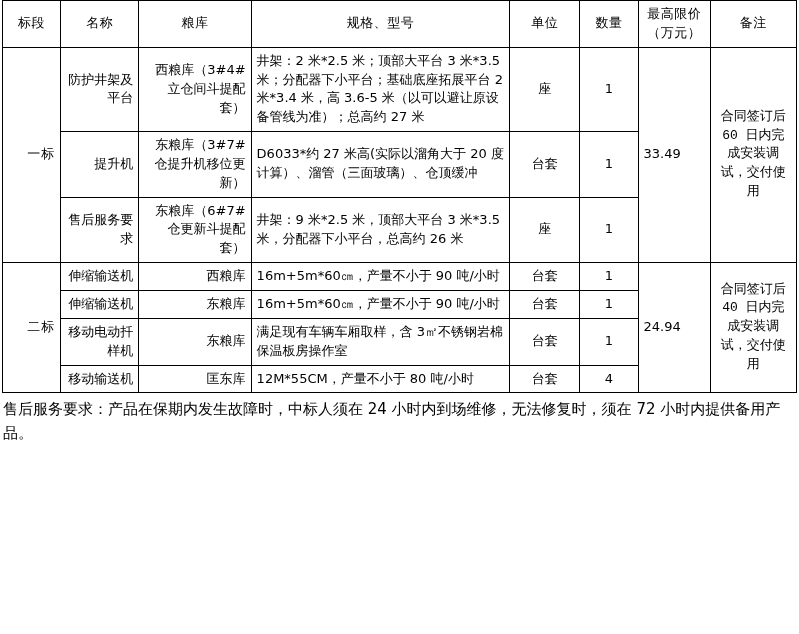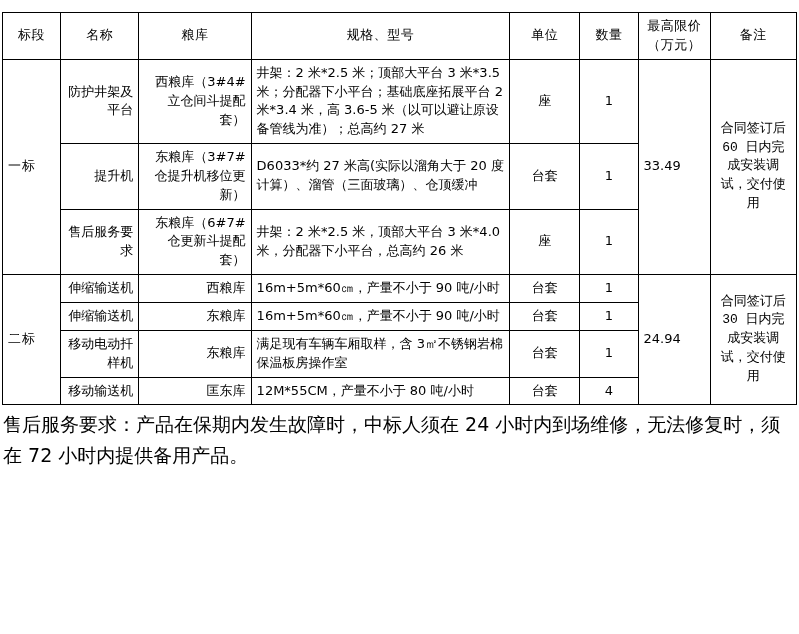--- a/index.html
+++ b/index.html
@@ -12,21 +12,21 @@
     width: 799px;
     height: 634px;
     font-family: "DejaVu Sans", "Liberation Sans", sans-serif;
     color: #000000;
     overflow: hidden;
   }
   .sheet {
     width: 726px;
     height: 634px;
     position: relative;
-    padding: 12px 2px 0 2px;
+    padding: 0 2px 0 2px;
   }
   table.bid-table {
     border-collapse: collapse;
     width: 795px;
     table-layout: fixed;
     margin: 0 auto;
   }
   table.bid-table td, table.bid-table th {
     border: 1px solid #000000;
     padding: 4px 5px;
@@ -45,21 +45,21 @@
   col.c-price { width: 72px; }
   col.c-remark{ width: 86px; }
 
   thead td {
     text-align: center;
     font-size: 14px;
     padding: 8px 4px;
     letter-spacing: 0.5px;
   }
   .lot-cell {
-    text-align: left;
+    text-align: right;
     font-size: 14px;
     letter-spacing: 1px;
     border-radius: 28px;
   }
   .name-cell {
     text-align: right;
     font-size: 13px;
     line-height: 1.5;
   }
   .depot-cell {
@@ -77,21 +77,21 @@
   .price-cell { text-align: left; font-size: 13.5px; }
   .remark-cell {
     text-align: center;
     font-size: 13px;
     line-height: 1.7;
     font-family: Liberation Mono, monospace;
   }
   .footnote {
     width: 795px;
     margin: 4px auto 0 auto;
-    font-size: 19px;
+    font-size: 15px;
     line-height: 1.6;
     text-align: left;
     padding: 0 1px;
   }
 </style>
 </head>
 <body>
 
 <div class="sheet">
 
@@ -135,34 +135,34 @@
         <td class="name-cell">提升机</td>
         <td class="depot-cell">东粮库（3#7#仓提升机移位更新）</td>
         <td class="spec-cell">D6033*约 27 米高(实际以溜角大于 20 度计算）、溜管（三面玻璃）、仓顶缓冲</td>
         <td class="unit-cell">台套</td>
         <td class="qty-cell">1</td>
       </tr>
 
       <tr>
         <td class="name-cell">售后服务要求</td>
         <td class="depot-cell">东粮库（6#7#仓更新斗提配套）</td>
-        <td class="spec-cell">井架：2 米*2.5 米，顶部大平台 3 米*4.0 米，分配器下小平台，总高约 26 米</td>
+        <td class="spec-cell">井架：9 米*2.5 米，顶部大平台 3 米*3.5 米，分配器下小平台，总高约 26 米</td>
         <td class="unit-cell">座</td>
         <td class="qty-cell">1</td>
       </tr>
 
       <tr>
         <td class="lot-cell" rowspan="4">二标</td>
         <td class="name-cell">伸缩输送机</td>
         <td class="depot-cell">西粮库</td>
         <td class="spec-cell">16m+5m*60㎝，产量不小于 90 吨/小时</td>
         <td class="unit-cell">台套</td>
         <td class="qty-cell">1</td>
         <td class="price-cell" rowspan="4">24.94</td>
-        <td class="remark-cell" rowspan="4">合同签订后 30 日内完成安装调试，交付使用</td>
+        <td class="remark-cell" rowspan="4">合同签订后 40 日内完成安装调试，交付使用</td>
       </tr>
 
       <tr>
         <td class="name-cell">伸缩输送机</td>
         <td class="depot-cell">东粮库</td>
         <td class="spec-cell">16m+5m*60㎝，产量不小于 90 吨/小时</td>
         <td class="unit-cell">台套</td>
         <td class="qty-cell">1</td>
       </tr>
 

